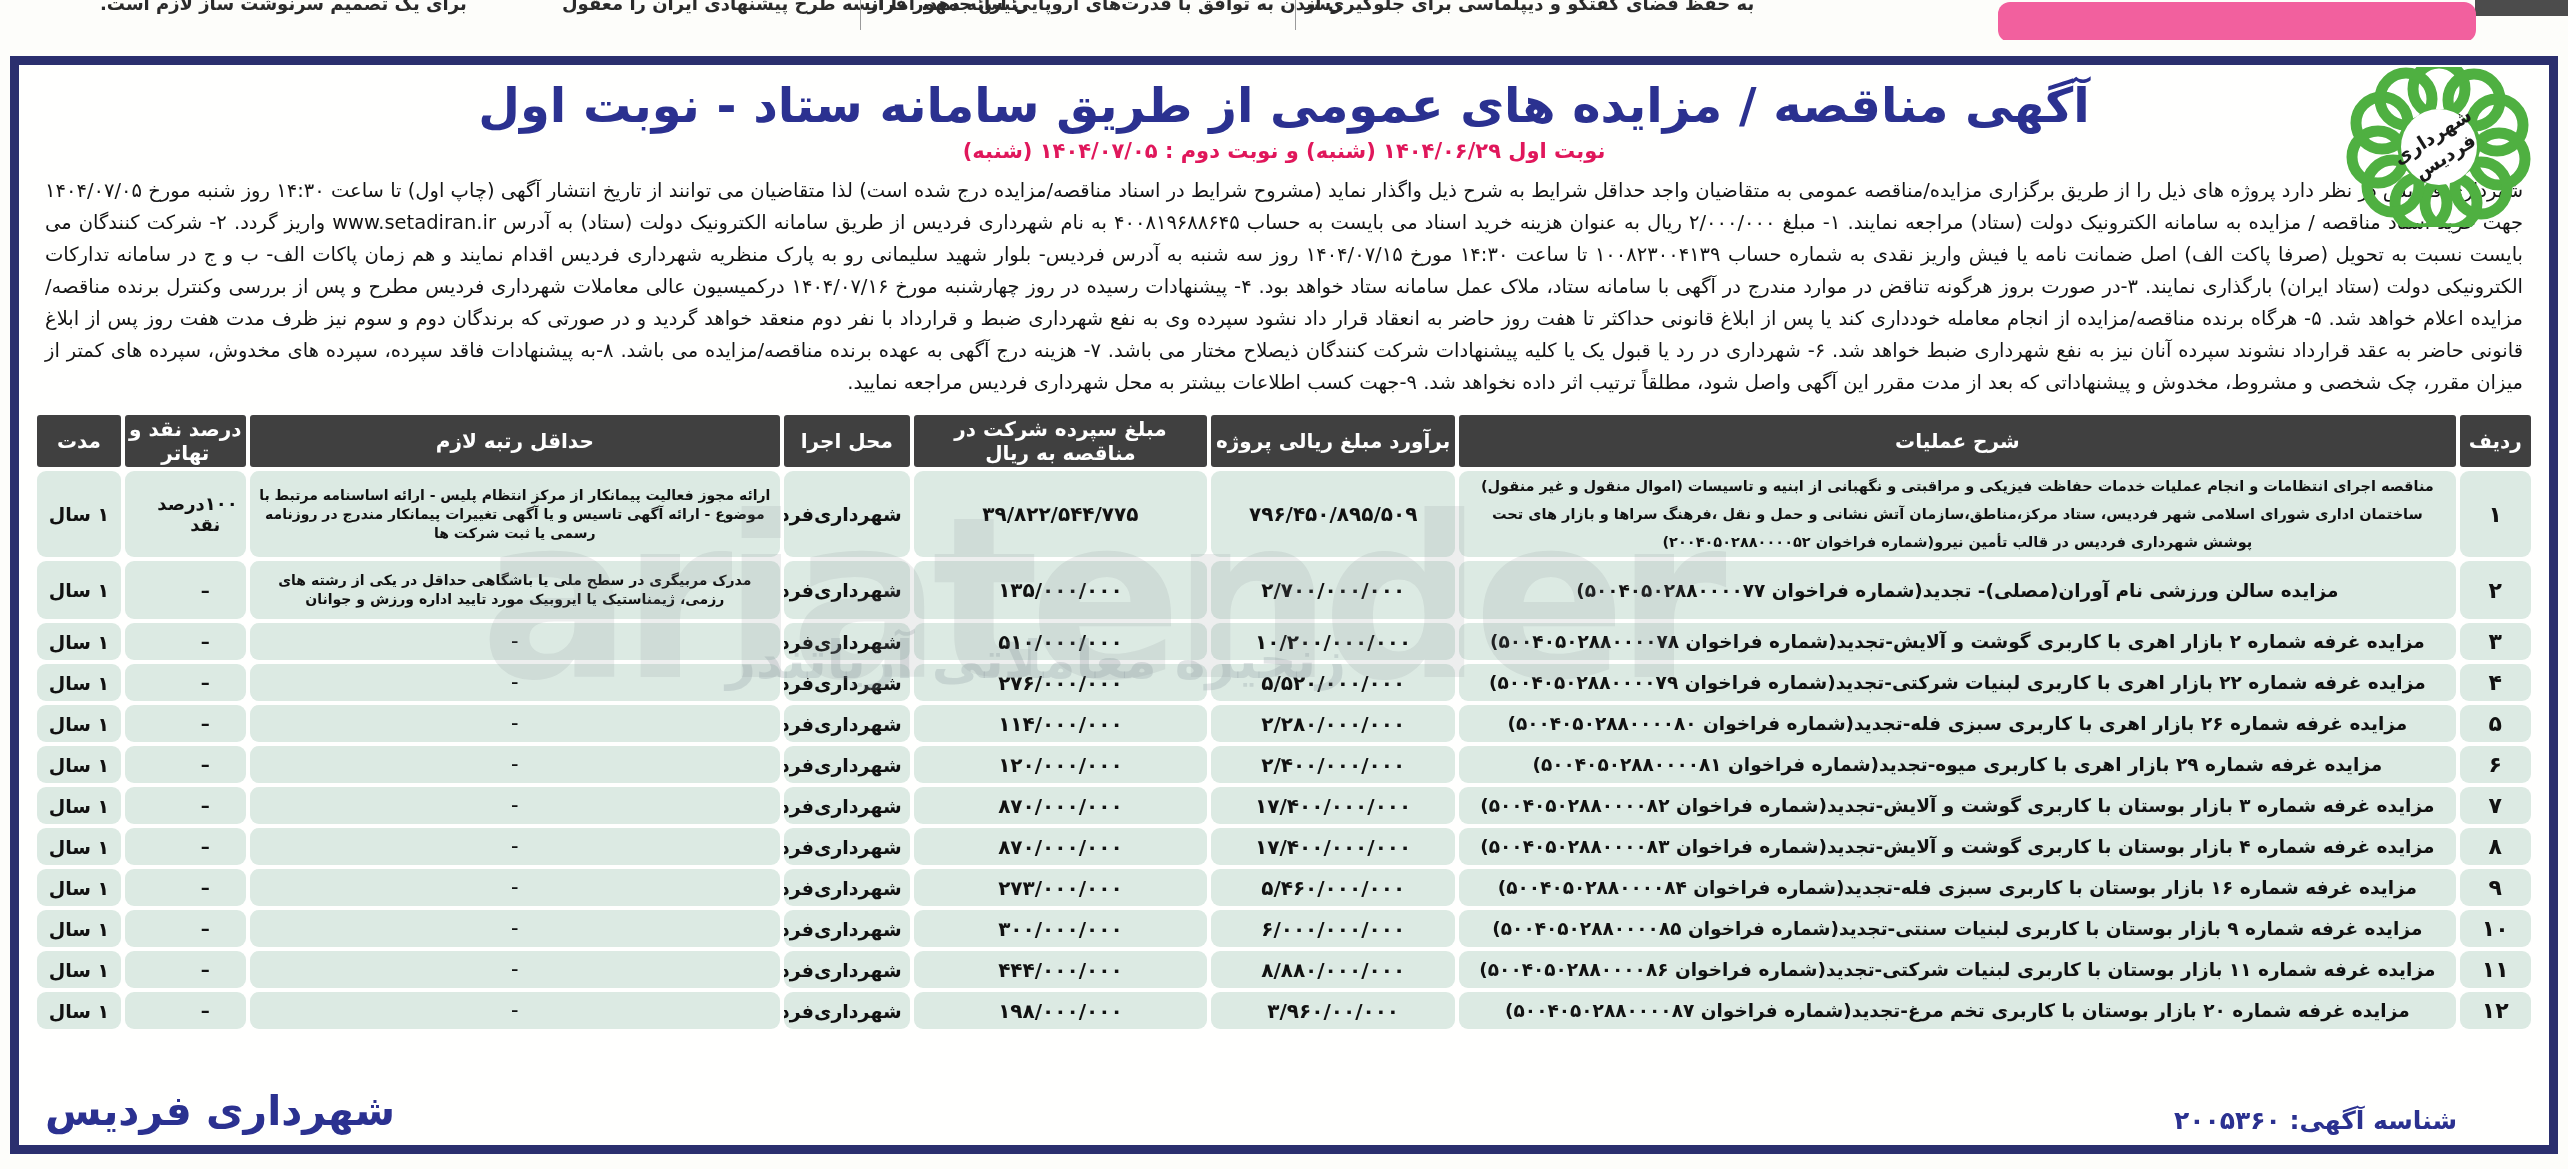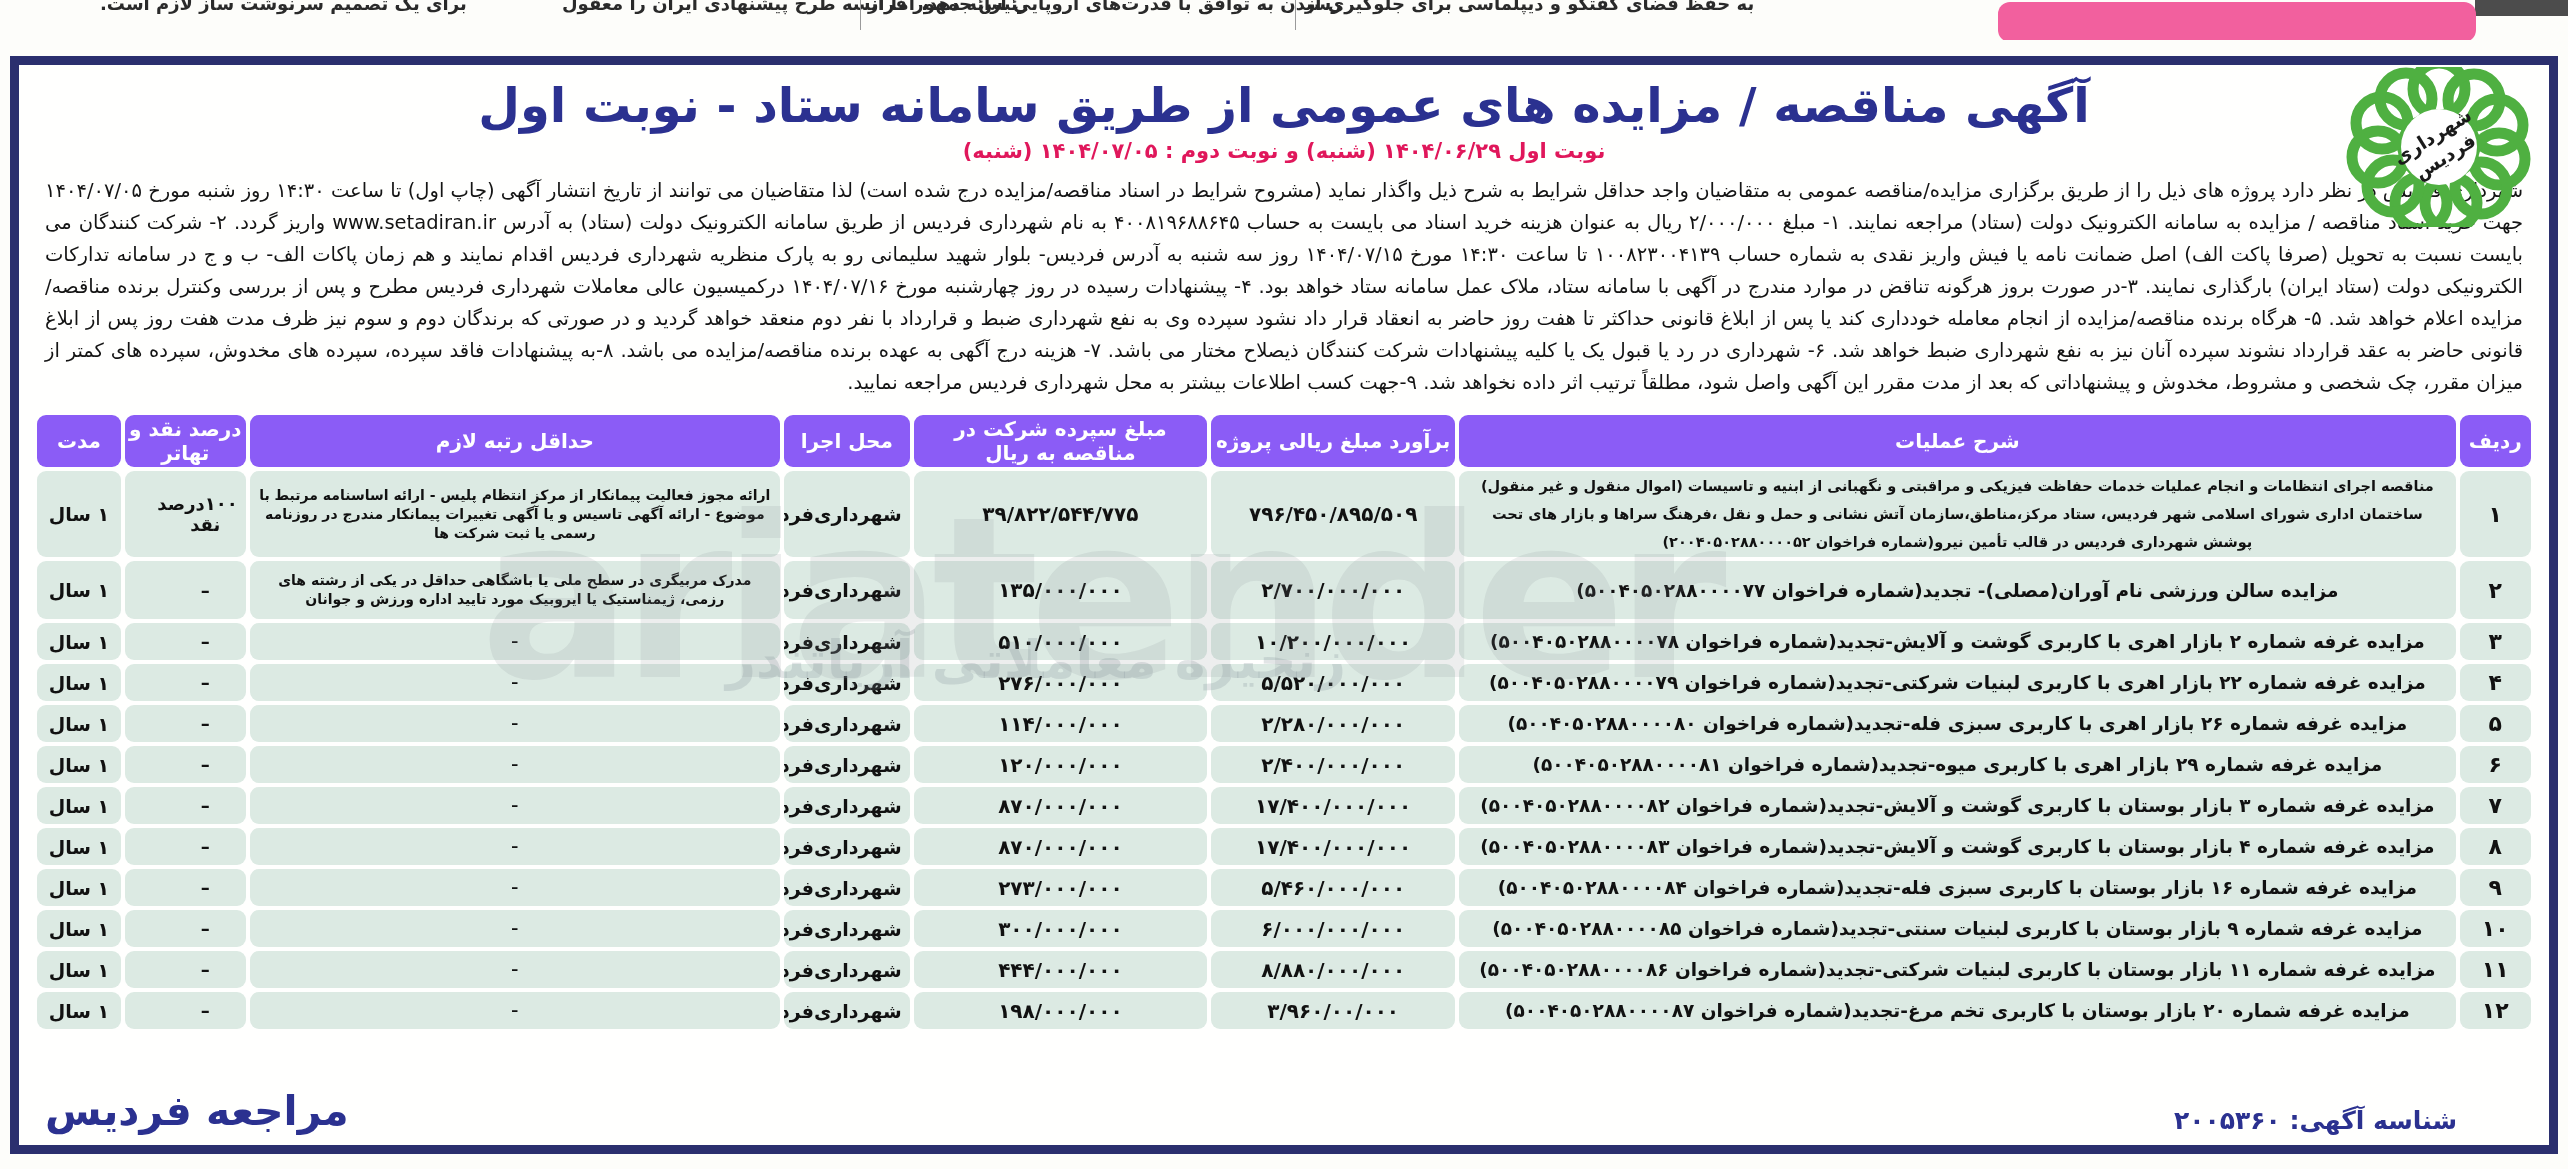--- a/index.html
+++ b/index.html
@@ -42,21 +42,21 @@
     font-size:19.5px; line-height:32px; color:#141414;
     text-align:justify;
   }
 
   
   .tender-table {
     width:calc(100% - 28px); margin:12px 14px 0 14px;
     border-collapse:separate; border-spacing:4px; table-layout:fixed;
   }
   .tender-table th {
-    background:#8b5cf6; color:#ffffff; border-radius:9px;
+    background:#404040; color:#ffffff; border-radius:3px;
     font-size:20px; font-weight:bold; height:46px; padding:2px 4px;
   }
   .tender-table td {
     background:#dceae3; border-radius:9px; text-align:center; vertical-align:middle;
     font-weight:bold; color:#111; padding:1px 8px; overflow:hidden;
   }
   .tender-table tr { height:37px; }
   .tender-table tr.tr-1 { height:72px; }
   .tender-table tr.tr-2 { height:58px; }
   td.col-row  { font-size:22px; }
@@ -277,20 +277,20 @@
             <td class="col-loc">شهرداری‌فردیس</td>
             <td class="col-rank">–</td>
             <td class="col-cash">–</td>
             <td class="col-dur">۱ سال</td>
           </tr>
         </tbody>
     </table>
 
     <div class="ad-footer">
       <span class="ad-id">شناسه آگهی: ۲۰۰۵۳۶۰</span>
-      <span class="signature">مراجعه فردیس</span>
+      <span class="signature">شهرداری فردیس</span>
     </div>
   </div>
 
   <div class="wm-latin">ariatender</div>
   <div class="wm-fa">زنجیره معاملاتی آریاتندر</div>
 
 </div>
 
 </body></html>

